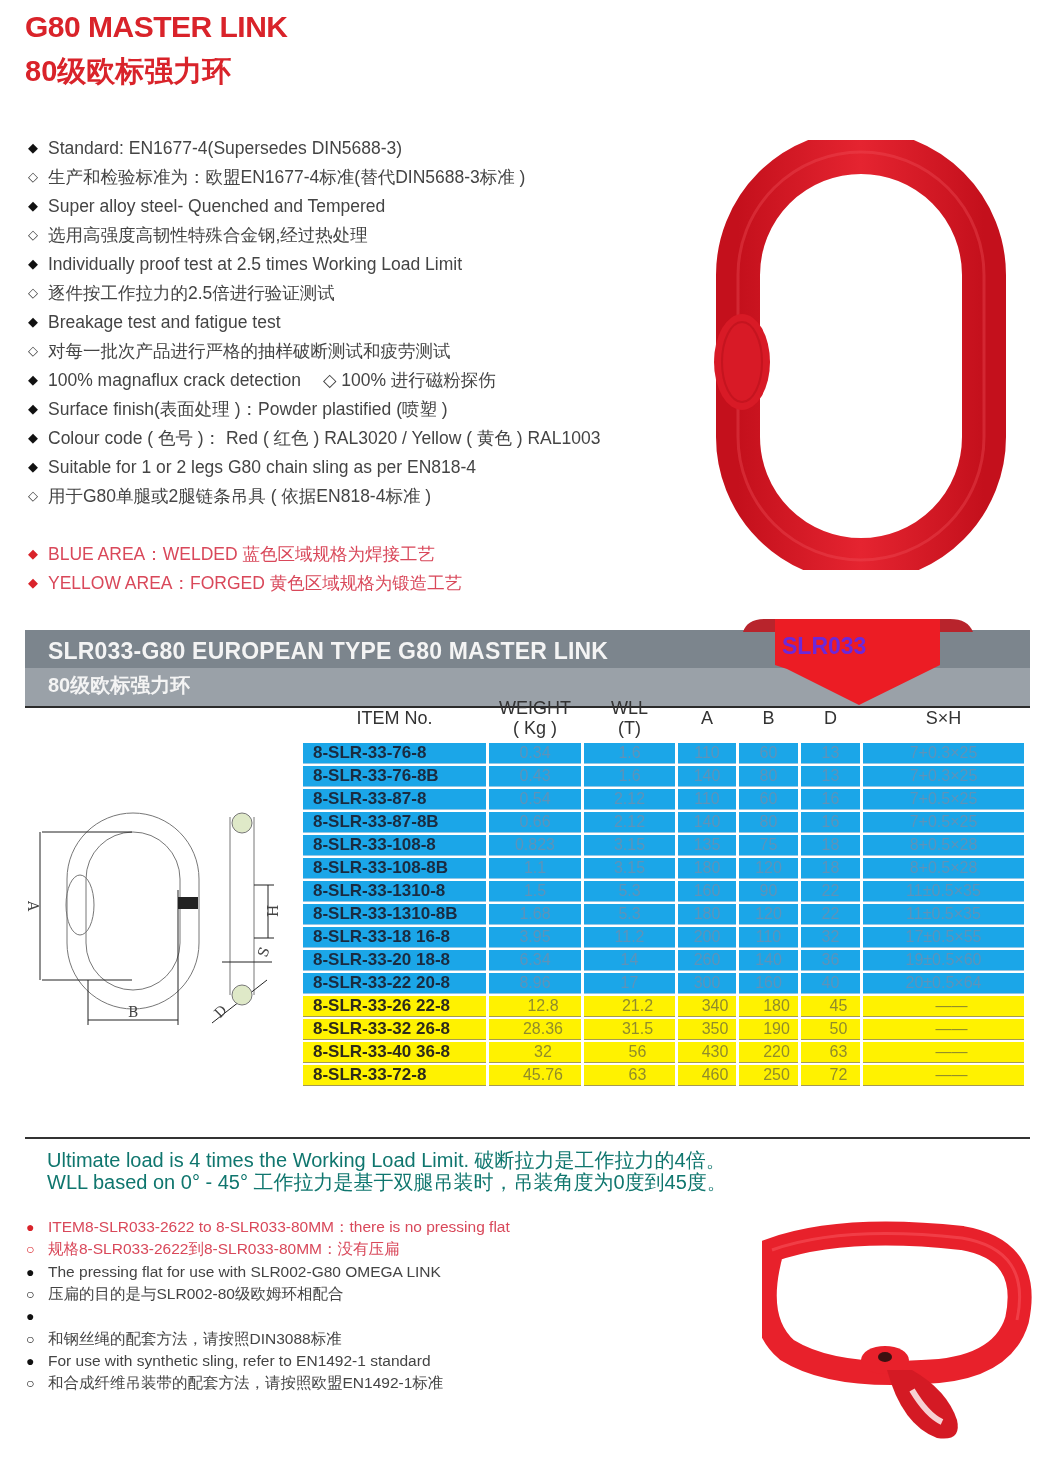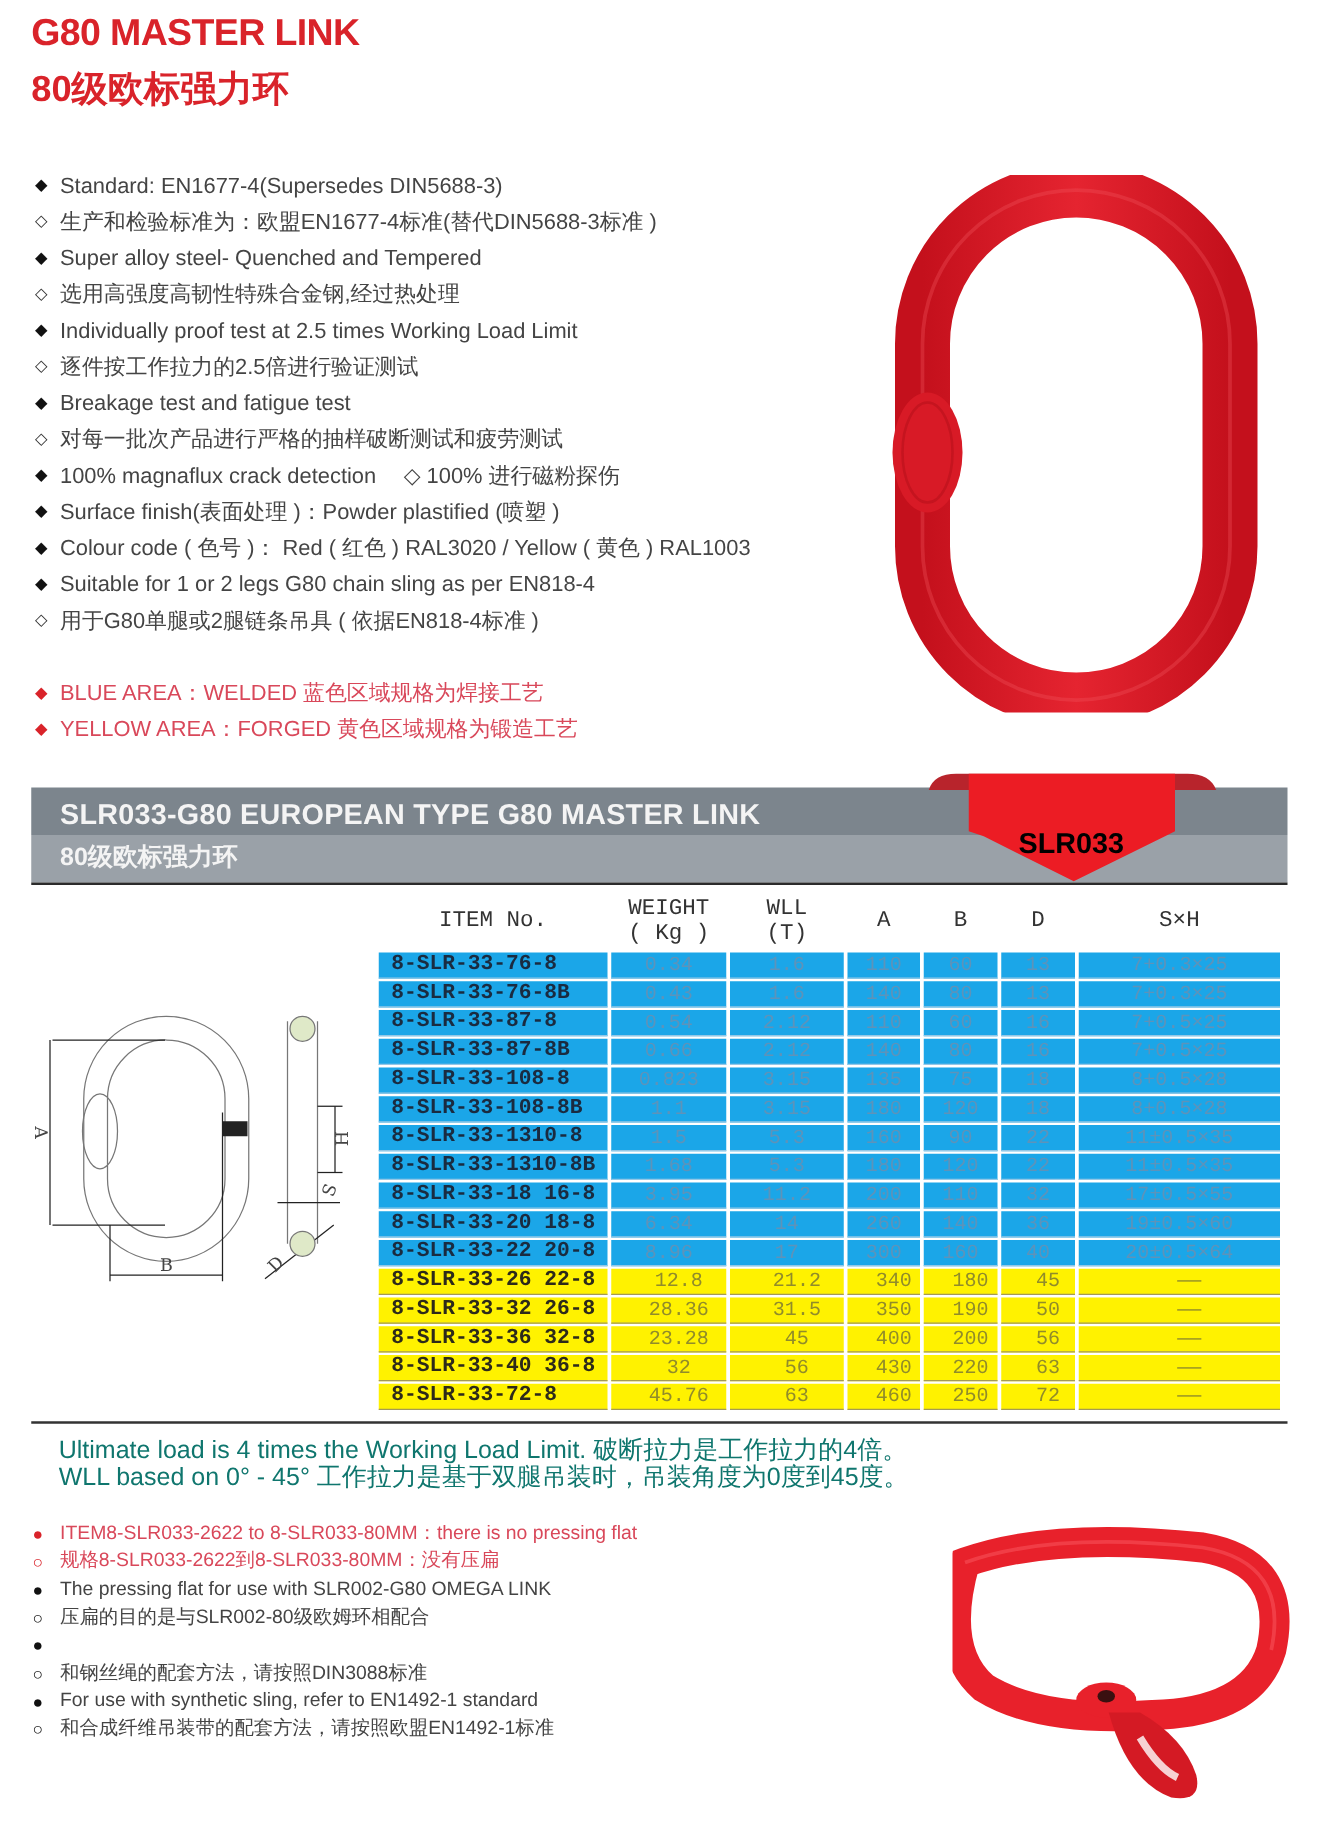--- a/index.html
+++ b/index.html
@@ -20,25 +20,25 @@
 
   .photo-top { position: absolute; left: 712px; top: 140px; width: 300px; height: 430px; }
 
   .banner { position: absolute; left: 25px; top: 630px; width: 1005px; height: 78px; }
   .banner .top { position: absolute; left: 0; top: 0; width: 100%; height: 38px; background: #7c858d; }
   .banner .bot { position: absolute; left: 0; top: 38px; width: 100%; height: 38px; background: #9aa1a8; }
   .banner .line { position: absolute; left: 0; top: 76px; width: 100%; height: 2px; background: #2b2b2b; }
   .banner-en { position: absolute; left: 23px; top: 8px; font-size: 23px; font-weight: bold; color: #f4f4f4; letter-spacing: 0.2px; }
   .banner-cn { position: absolute; left: 23px; top: 42px; font-size: 20px; font-weight: bold; color: #f4f4f4; }
   .tag { position: absolute; left: 735px; top: 617px; width: 245px; height: 90px; }
-  .tag-label { position: absolute; left: 782px; top: 633px; width: 150px; text-align: center; font-size: 23px; font-weight: bold; color: #000000; margin-top: 28px; }
+  .tag-label { position: absolute; left: 782px; top: 633px; width: 150px; text-align: left; font-size: 23px; font-weight: bold; color: #6d28d9; }
 
   .drawing { position: absolute; left: 22px; top: 805px; width: 270px; height: 230px; }
 
-  table.spec { position: absolute; left: 300px; top: 712px; border-collapse: separate; border-spacing: 3px 2px; font-family: Liberation Mono, monospace; }
+  table.spec { position: absolute; left: 300px; top: 693px; border-collapse: separate; border-spacing: 3px 2px; }
   table.spec th { font-weight: normal; font-size: 18px; color: #333; height: 46px; line-height: 20px; text-align: center; vertical-align: middle; }
   table.spec td { height: 20px; font-size: 16px; text-align: center; padding: 0; line-height: 20px; }
   table.spec td.item { text-align: left; padding-left: 10px; font-weight: bold; font-size: 17px; color: #1d2d44; }
   tr.blue td { background: #1ba6e8; color: #5d93ba; border-bottom: 1px solid #93c7e6; }
   tr.blue td.item { color: #1a2b40; }
   tr.yellow td { background: #fff200; color: #918c2a; border-bottom: 1px solid #a49a55; padding-left: 16px; }
   tr.yellow td.item { color: #2d2a1a; }
 
   .table-rule { position: absolute; left: 25px; top: 1137px; width: 1005px; height: 2px; background: #333; }
 
@@ -305,29 +305,20 @@
       <tr class="yellow">
         <td class="item">8-SLR-33-32 26-8</td>
         <td>28.36</td>
         <td>31.5</td>
         <td>350</td>
         <td>190</td>
         <td>50</td>
         <td>——</td>
       </tr>
       <tr class="yellow">
-        <td class="item">8-SLR-33-36 32-8</td>
-        <td>23.28</td>
-        <td>45</td>
-        <td>400</td>
-        <td>200</td>
-        <td>56</td>
-        <td>——</td>
-      </tr>
-      <tr class="yellow">
         <td class="item">8-SLR-33-40 36-8</td>
         <td>32</td>
         <td>56</td>
         <td>430</td>
         <td>220</td>
         <td>63</td>
         <td>——</td>
       </tr>
       <tr class="yellow">
         <td class="item">8-SLR-33-72-8</td>

